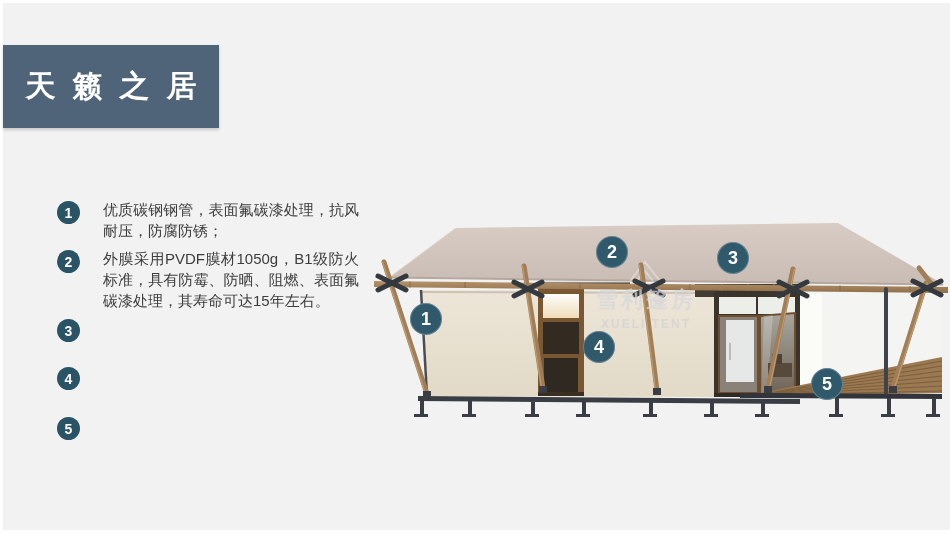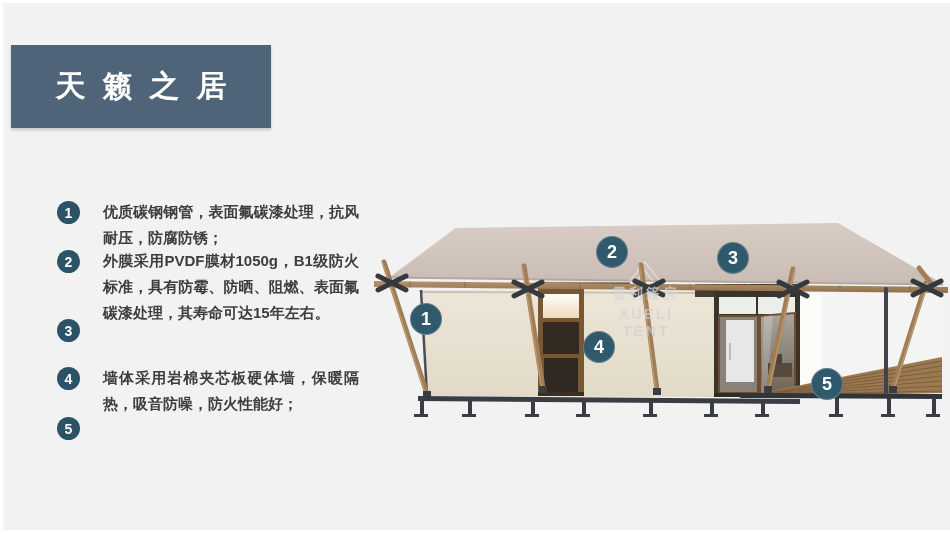--- a/index.html
+++ b/index.html
@@ -3,58 +3,57 @@
 <meta charset="utf-8">
 <style>
   html,body{margin:0;padding:0;}
   body{
     width:950px;height:534px;position:relative;background:#ffffff;overflow:hidden;
     font-family:"Liberation Sans","DejaVu Sans",sans-serif;
   }
   .slide{position:absolute;left:3px;top:3px;right:0;bottom:4px;background:#f1f2f1;}
   
   .title-bar{
-    position:absolute;left:8px;top:42px;width:260px;height:83px;background:#4f6478;
+    position:absolute;left:0;top:42px;width:216px;height:83px;background:#4f6478;
     display:flex;align-items:center;justify-content:center;
     box-shadow:0 2px 3px rgba(0,0,0,0.18);
   }
   .title-bar .title{
     color:#ffffff;font-size:30px;font-weight:bold;letter-spacing:17px;
     padding-left:17px; 
     white-space:nowrap;
   }
   
   .feature{position:absolute;left:54px;width:320px;}
   .f-badge{
     position:absolute;left:0;top:2px;width:23px;height:23px;border-radius:50%;
     background:#2b5366;color:#fff;font-size:14px;font-weight:bold;
     display:flex;align-items:center;justify-content:center;
   }
   .f-text{
-    margin:0 0 0 46px;width:256px;font-size:15px;line-height:26px;color:#3d3d3d;
+    margin:0 0 0 46px;width:256px;font-size:15px;line-height:21px;color:#3d3d3d;
     text-align:justify;
-    font-weight:bold;
   }
   
   .render{position:absolute;left:367px;top:202px;width:580px;height:230px;}
   .render svg{position:absolute;left:0;top:0;}
   .callout{
     position:absolute;width:32px;height:32px;border-radius:50%;
     background:#30596c;color:#ffffff;font-size:18px;font-weight:bold;
     display:flex;align-items:center;justify-content:center;
     box-shadow:0 0 0 1px rgba(255,255,255,0.25) inset;
   }
   .callout.c1{left:40px;top:98px;}
   .callout.c2{left:226px;top:31px;}
   .callout.c3{left:347px;top:37px;}
   .callout.c4{left:213px;top:126px;}
   .callout.c5{left:441px;top:163px;}
   .wm{position:absolute;left:226px;top:80px;width:100px;text-align:center;pointer-events:none;}
-  .wm-cn{font-size:14px;font-weight:bold;letter-spacing:3px;color:rgba(215,213,216,0.75);}
-  .wm-en{font-size:15px;font-weight:bold;letter-spacing:2px;color:rgba(210,208,212,0.7);margin-top:2px;}
+  .wm-cn{font-size:22px;font-weight:bold;letter-spacing:3px;color:rgba(215,213,216,0.75);}
+  .wm-en{font-size:12px;font-weight:bold;letter-spacing:2px;color:rgba(210,208,212,0.7);margin-top:2px;}
 </style>
 </head>
 <body>
 
 <div class="slide">
 
   <div class="title-bar">
     <span class="title">天籁之居</span>
   </div>
 
@@ -65,21 +64,20 @@
     </div>
     <div class="feature" style="top:245px">
       <span class="f-badge">2</span>
       <p class="f-text">外膜采用PVDF膜材1050g，B1级防火标准，具有防霉、防晒、阻燃、表面氟碳漆处理，其寿命可达15年左右。</p>
     </div>
     <div class="feature" style="top:314px">
       <span class="f-badge">3</span>
     </div>
     <div class="feature" style="top:362px">
       <span class="f-badge">4</span>
-      <p class="f-text">墙体采用岩棉夹芯板硬体墙，保暖隔热，吸音防噪，防火性能好；</p>
     </div>
     <div class="feature" style="top:412px">
       <span class="f-badge">5</span>
     </div>
   </div>
 
   <div class="render">
     <svg width="580" height="230" viewBox="0 0 580 230">
       <defs>
         <linearGradient id="roofGrad" x1="0" y1="0" x2="0" y2="1">

